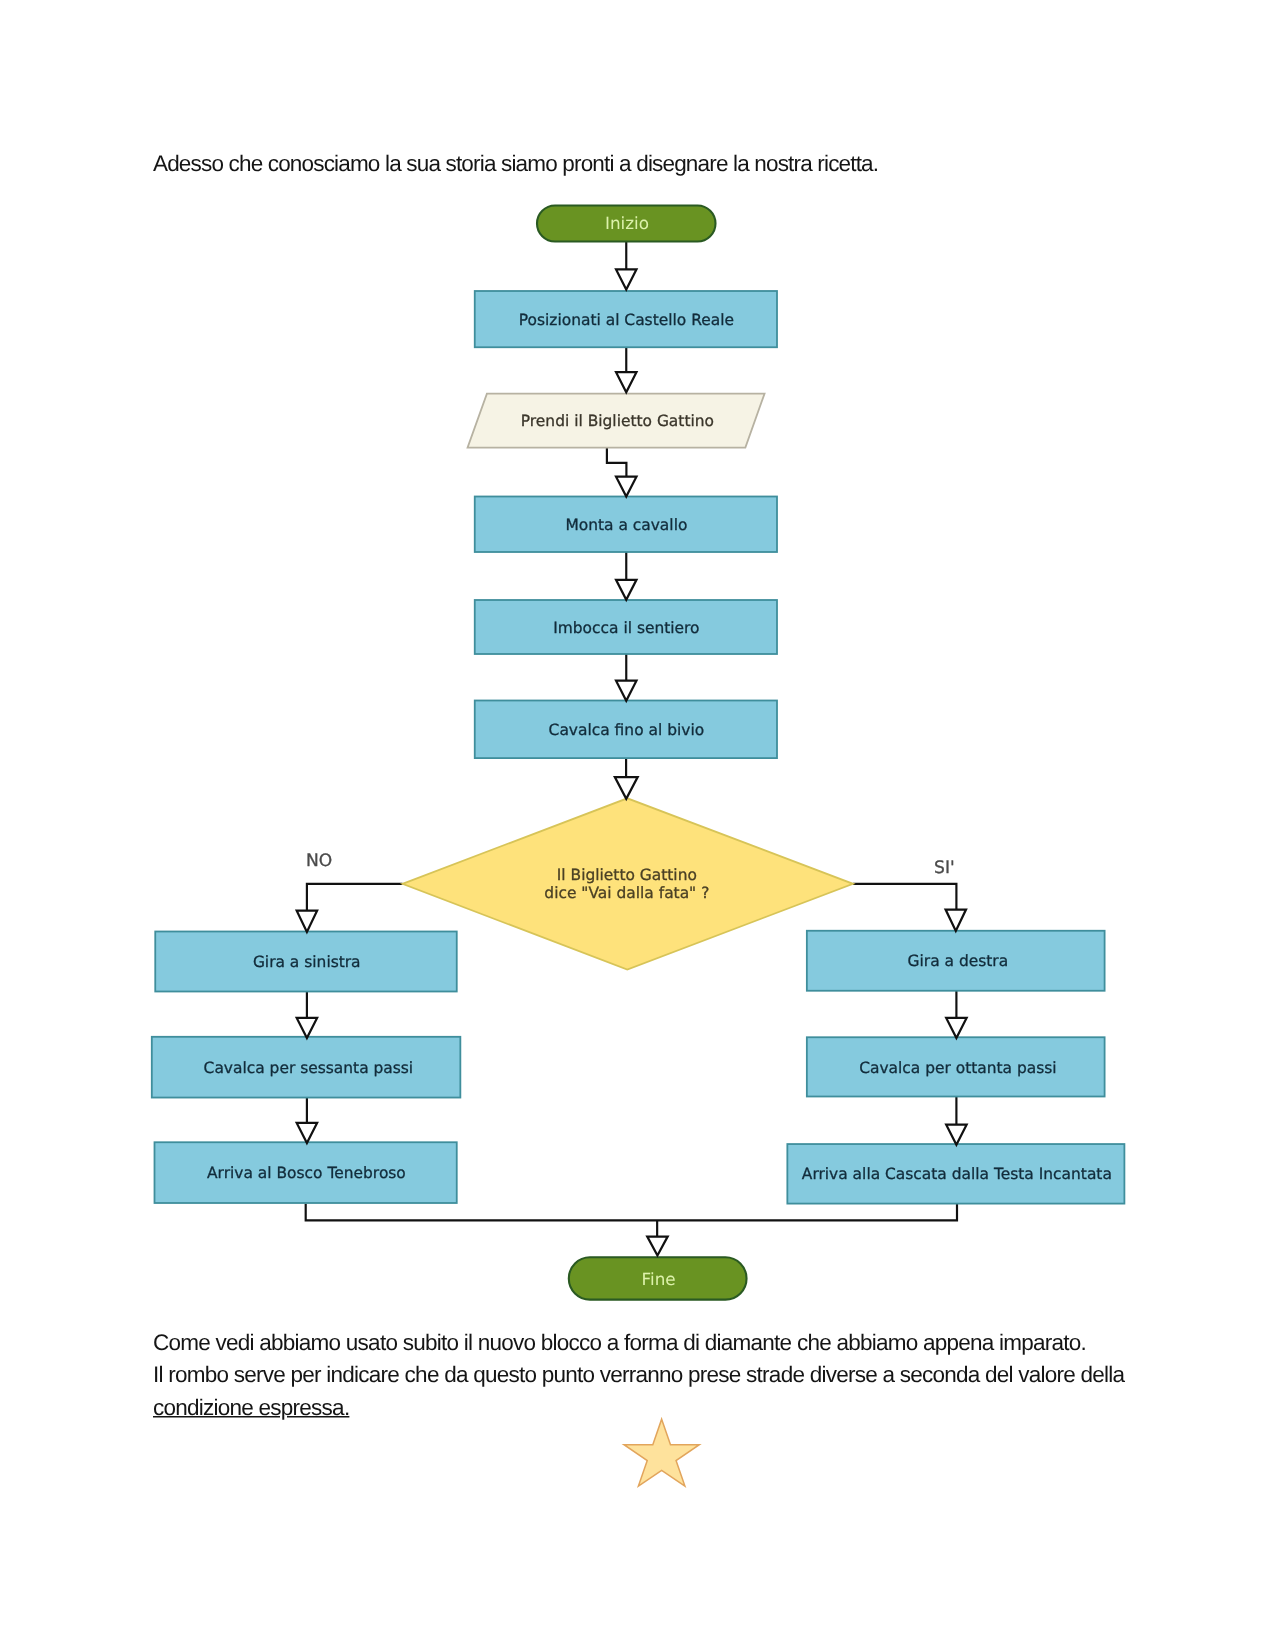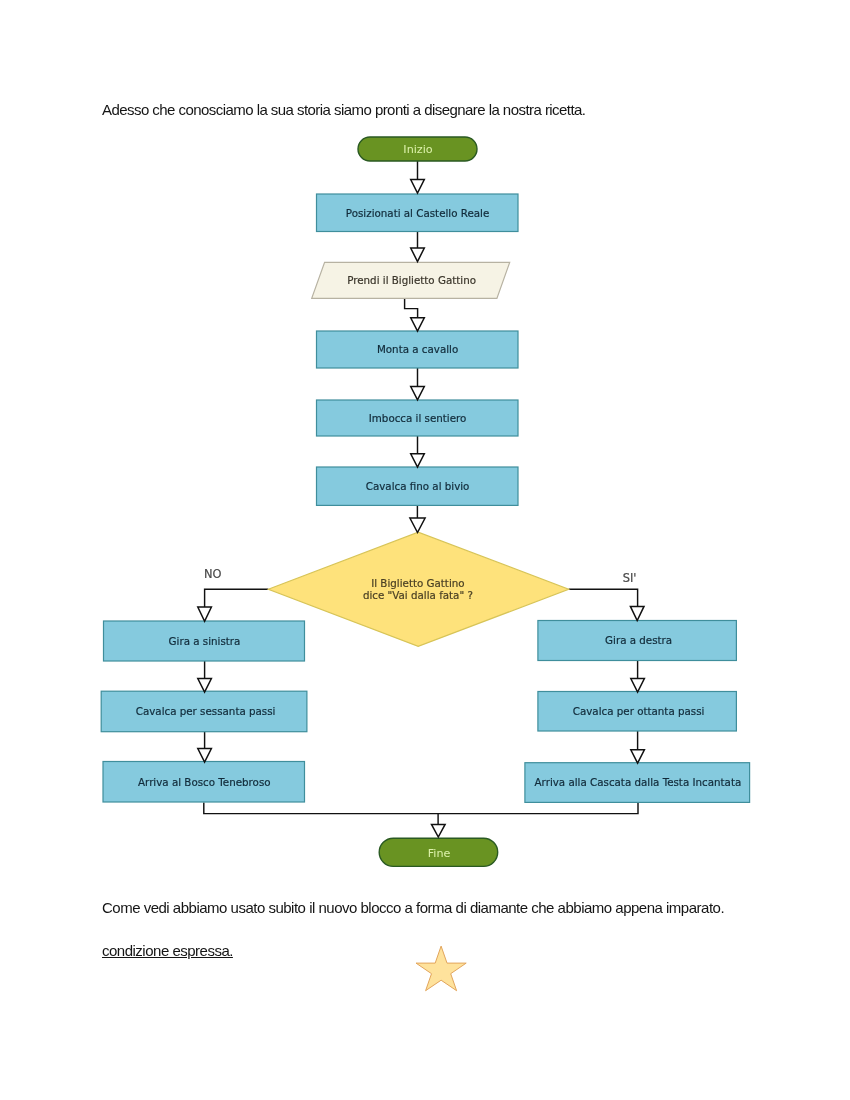--- a/index.html
+++ b/index.html
@@ -1,21 +1,21 @@
 <!DOCTYPE html>
 <html><head>
 <meta charset="utf-8">
 <title>Ricetta flowchart</title>
 <style>
   html,body{margin:0;padding:0;}
   body{width:850px;height:1100px;background:#ffffff;position:relative;
        font-family:"Liberation Sans",sans-serif;overflow:hidden;}
   .page{position:absolute;left:0;top:0;width:850px;height:1100px;}
   .para{position:absolute;color:#151515;font-size:15px;white-space:pre;letter-spacing:-0.55px;}
-  .para.closing{letter-spacing:-0.50px;margin-top:12px;}
+  .para.closing{letter-spacing:-0.50px;}
   svg.fc{position:absolute;left:0;top:0;width:850px;height:1100px;}
   .nodelabel{font-family:"DejaVu Sans",sans-serif;font-size:10.3px;fill:#112b3a;paint-order:stroke;stroke:#112b3a;stroke-width:0.2px;}
   .termlabel{font-family:"DejaVu Sans",sans-serif;font-size:11.2px;fill:#ddf2ab;}
   .iolabel{font-family:"DejaVu Sans",sans-serif;font-size:10.3px;fill:#3a352a;paint-order:stroke;stroke:#3a352a;stroke-width:0.2px;}
   .dlabel{font-family:"DejaVu Sans",sans-serif;font-size:10.3px;fill:#4a4024;paint-order:stroke;stroke:#4a4024;stroke-width:0.2px;}
   .branch{font-family:"DejaVu Sans",sans-serif;font-size:11.4px;fill:#4a4a4a;paint-order:stroke;stroke:#4a4a4a;stroke-width:0.22px;}
 </style>
 </head>
 <body>
 
@@ -120,15 +120,16 @@
       <path d="M431.5 824.4 L445.1 824.4 L438.3 837.0 Z"></path>
     </g>
 
     <text x="204.0" y="577.6" class="branch" text-anchor="start">NO</text>
     <text x="622.7" y="582.2" class="branch" text-anchor="start">SI'</text>
 
     <path d="M441.1 946.1 L447.0 963.1 L466.2 963.1 L450.7 973.7 L456.6 990.7 L441.1 980.2 L425.6 990.7 L431.5 973.7 L416.0 963.1 L435.2 963.1 Z" stroke-width="1.0" stroke-linejoin="miter" fill="#fee29c" stroke="#e2a55c"></path>
   </svg>
 
   <div class="para closing" style="left:102px;top:886.5px;">Come vedi abbiamo usato subito il nuovo blocco a forma di diamante che abbiamo appena imparato.</div>
+  <div class="para closing" style="left:102px;top:907.5px;">Il rombo serve per indicare che da questo punto verranno prese strade diverse a seconda del valore della</div>
   <div class="para closing" style="left:102px;top:930px;text-decoration:underline;">condizione espressa.</div>
 
 </div>
 
 </body></html>

